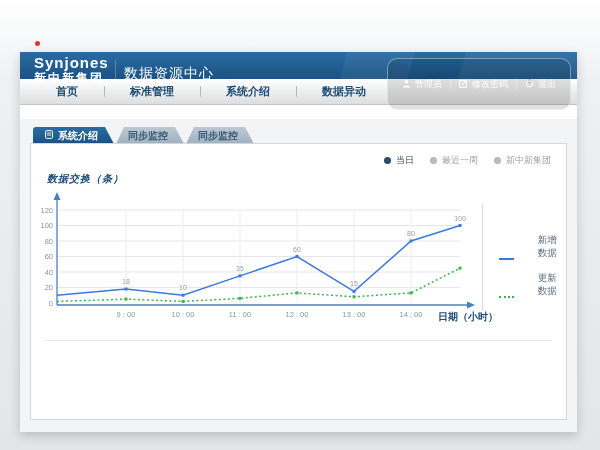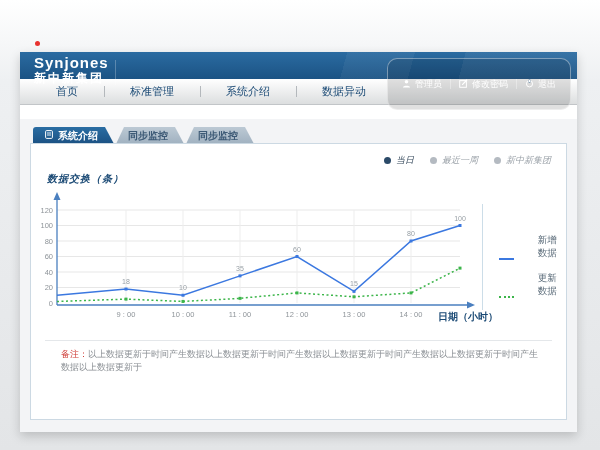--- a/index.html
+++ b/index.html
@@ -17,34 +17,34 @@
   .logo .company{font-size:12px;font-weight:bold;letter-spacing:2px;}
   .hdr-sep{position:absolute;left:95px;top:8px;width:1px;height:25px;background:rgba(255,255,255,.25);}
   .hdr-title{position:absolute;left:104px;top:13px;color:#fff;font-size:14px;letter-spacing:1px;}
   .user-pill{position:absolute;right:6px;top:6px;height:18px;display:flex;align-items:center;border:1px solid rgba(255,255,255,.4);background:rgba(0,0,0,.12);border-radius:10px;padding:16px 6px;}
   .user-item{display:flex;align-items:center;gap:4px;color:#fff;font-size:9px;padding:0 8px;cursor:pointer;white-space:nowrap;}
   .pill-sep{width:1px;height:10px;background:rgba(255,255,255,.35);}
   .wicon{display:inline-block;}
 
   
   .nav{height:25px;background:linear-gradient(#ffffff,#dcdedf);border-bottom:1px solid #c2c5c8;display:flex;align-items:center;padding-left:10px;}
-  .nav-item{position:relative;padding:0 26px;line-height:25px;font-size:11px;font-weight:normal;color:#1b4a75;cursor:pointer;}
+  .nav-item{position:relative;padding:0 26px;line-height:25px;font-size:11px;font-weight:bold;color:#1b4a75;cursor:pointer;}
   .nav-item + .nav-item::before{content:"";position:absolute;left:0;top:7px;width:1px;height:11px;background:#b4b8bc;}
 
   
   .content{position:absolute;left:0;top:67px;right:0;bottom:0;background:#f3f4f6;}
   .tabs{position:absolute;left:13px;top:8px;display:flex;height:17px;}
   .tab{height:17px;line-height:17px;font-size:10px;font-weight:bold;padding:0 16px 0 12px;display:flex;align-items:center;gap:5px;cursor:pointer;}
   .tab.active{background:linear-gradient(#2a6da3,#1b5183);color:#fff;clip-path:polygon(0 0,calc(100% - 9px) 0,100% 100%,0 100%);border-top-left-radius:3px;}
   .tab.inactive{background:linear-gradient(#bcc9d4,#a0b1c0);color:#3d5a76;clip-path:polygon(8px 0,calc(100% - 9px) 0,100% 100%,0 100%);margin-left:2px;}
 
   .panel{position:absolute;left:10px;right:10px;top:24px;bottom:12px;background:#fff;border:1px solid #ccd9e3;}
 
   .radios{position:absolute;top:10px;right:15px;display:flex;align-items:center;gap:16px;}
-  .radio-item{display:flex;align-items:center;gap:5px;cursor:pointer;font-style:italic;}
+  .radio-item{display:flex;align-items:center;gap:5px;cursor:pointer;}
   .radio-dot{width:7px;height:7px;border-radius:50%;background:#b4bac1;}
   .radio-dot.on{background:#2b4a68;}
   .radio-label{font-size:9px;color:#9aa1a8;}
   .radio-item.sel .radio-label{color:#33475a;}
 
   .ylabel{position:absolute;left:16px;top:28px;font-size:10px;font-weight:bold;color:#1b4a75;letter-spacing:1px;font-style:italic;}
   .chart-svg{position:absolute;left:9px;top:41px;}
   .legend-divider{position:absolute;left:451px;top:60px;width:1px;height:106px;background:#ccdde8;}
   .legend{position:absolute;left:468px;top:90px;display:flex;flex-direction:column;gap:12px;}
   .legend-item{display:flex;align-items:flex-end;gap:24px;cursor:pointer;font-family:Liberation Mono, monospace;}
@@ -64,20 +64,21 @@
   <div class="brand-dot"></div>
 
   <div class="card">
 
     <div class="hdr">
       <div class="logo">
         <div class="brand">Synjones</div>
         <div class="company">新中新集团</div>
       </div>
       <div class="hdr-sep"></div>
+      <div class="hdr-title">数据资源中心</div>
 
       <div class="user-pill">
         <span class="user-item">
           <span class="wicon">
             <svg width="9" height="9" viewBox="0 0 10 10">
                 <circle cx="5" cy="3" r="2" fill="#fff"></circle>
                 <path d="M1 9.5 C1 6.8 9 6.8 9 9.5 Z" fill="#fff"></path>
               </svg>
           </span>
           <span>管理员</span>
@@ -214,19 +215,16 @@
             <span class="sw-solid" style="background: rgb(59, 120, 224);"></span>
             <span class="legend-label">新增数据</span>
           </div>
           <div class="legend-item">
             <span class="sw-dotted" style="border-top-color: rgb(60, 181, 74);"></span>
             <span class="legend-label">更新数据</span>
           </div>
         </div>
 
         <div class="note-divider"></div>
-        <div class="note">
-          <span class="red">备注：</span><span class="txt">以上数据更新于时间产生数据以上数据更新于时间产生数据以上数据更新于时间产生数据以上数据更新于时间产生数据以上数据更新于</span>
-        </div>
       </div>
     </div>
   </div>
 </div>
 
 </body></html>

